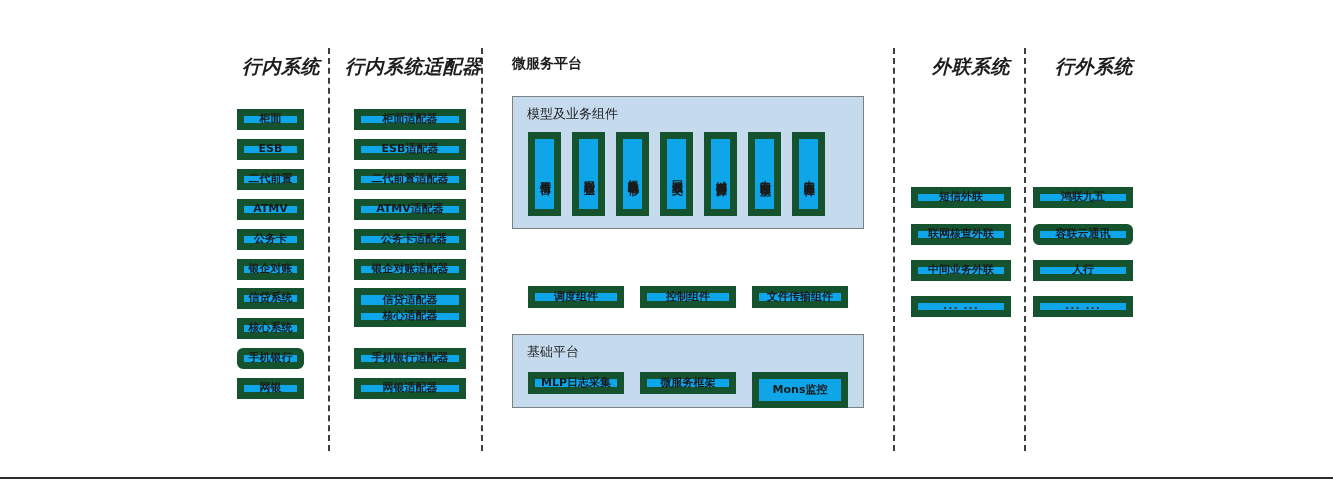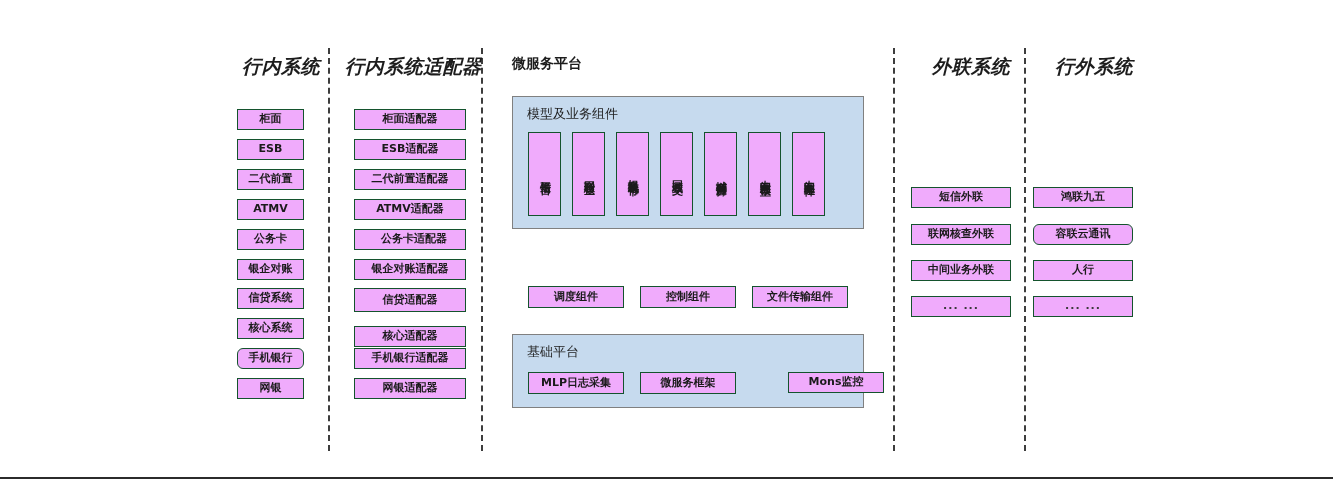--- a/index.html
+++ b/index.html
@@ -51,22 +51,22 @@
     letter-spacing: 0.5px;
     white-space: nowrap;
     line-height: 22px;
     font-style: italic;
   }
 
   
   .node {
     position: absolute;
     box-sizing: border-box;
-    background: #f0abfc;
-    border: 1px solid #14532d;
+    background: #0ea5e9;
+    border: 7px solid #14532d;
     display: flex;
     align-items: center;
     justify-content: center;
     font-size: 11px;
     font-weight: bold;
     color: #1b1b1b;
     line-height: 1.1;
     white-space: nowrap;
     text-align: center;
   }
@@ -134,21 +134,21 @@
 
   <div class="col-title" style="left:345px; top:55px; width:130px;">行内系统适配器</div>
 
   <div class="node" style="left:354px; top:109px; width:112px; height:21px;">柜面适配器</div>
   <div class="node" style="left:354px; top:139px; width:112px; height:21px;">ESB适配器</div>
   <div class="node" style="left:354px; top:169px; width:112px; height:21px;">二代前置适配器</div>
   <div class="node" style="left:354px; top:199px; width:112px; height:21px;">ATMV适配器</div>
   <div class="node" style="left:354px; top:229px; width:112px; height:21px;padding-left:8px;">公务卡适配器</div>
   <div class="node" style="left:354px; top:259px; width:112px; height:21px;">银企对账适配器</div>
   <div class="node" style="left:354px; top:288px; width:112px; height:24px;">信贷适配器</div>
-  <div class="node" style="left:354px; top:326px; width:112px; height:21px;">核心适配器</div>
+  <div class="node" style="left:354px; top:306px; width:112px; height:21px;">核心适配器</div>
   <div class="node" style="left:354px; top:348px; width:112px; height:21px;">手机银行适配器</div>
   <div class="node" style="left:354px; top:378px; width:112px; height:21px;">网银适配器</div>
 
   <div class="platform-title" style="left:512px; top:55px; width:352px;">微服务平台</div>
 
   <div class="panel" style="left:512px; top:96px; width:352px; height:133px;">
     <div class="panel-title">模型及业务组件</div>
   </div>
   <div class="node vertical" style="left:528px; top:132px; width:33px; height:84px;">短信平台</div>
   <div class="node vertical" style="left:572px; top:132px; width:33px; height:84px;">联网核查</div>
@@ -160,21 +160,21 @@
 
   <div class="node" style="left:528px; top:286px; width:96px; height:22px;">调度组件</div>
   <div class="node" style="left:640px; top:286px; width:96px; height:22px;">控制组件</div>
   <div class="node" style="left:752px; top:286px; width:96px; height:22px;">文件传输组件</div>
 
   <div class="panel" style="left:512px; top:334px; width:352px; height:74px;">
     <div class="panel-title">基础平台</div>
   </div>
   <div class="node" style="left:528px; top:372px; width:96px; height:22px;">MLP日志采集</div>
   <div class="node" style="left:640px; top:372px; width:96px; height:22px;">微服务框架</div>
-  <div class="node" style="left:752px; top:372px; width:96px; height:21px;margin-left:36px;">Mons监控</div>
+  <div class="node" style="left:752px; top:372px; width:96px; height:36px;">Mons监控</div>
 
   <div class="col-title" style="left:910px; top:55px; width:100px;">外联系统</div>
 
   <div class="node" style="left:911px; top:187px; width:100px; height:21px;">短信外联</div>
   <div class="node" style="left:911px; top:224px; width:100px; height:21px;">联网核查外联</div>
   <div class="node" style="left:911px; top:260px; width:100px; height:21px;">中间业务外联</div>
   <div class="node ellipsis" style="left:911px; top:296px; width:100px; height:21px;">... ...</div>
 
   <div class="col-title" style="left:1033px; top:55px; width:100px;">行外系统</div>
 

